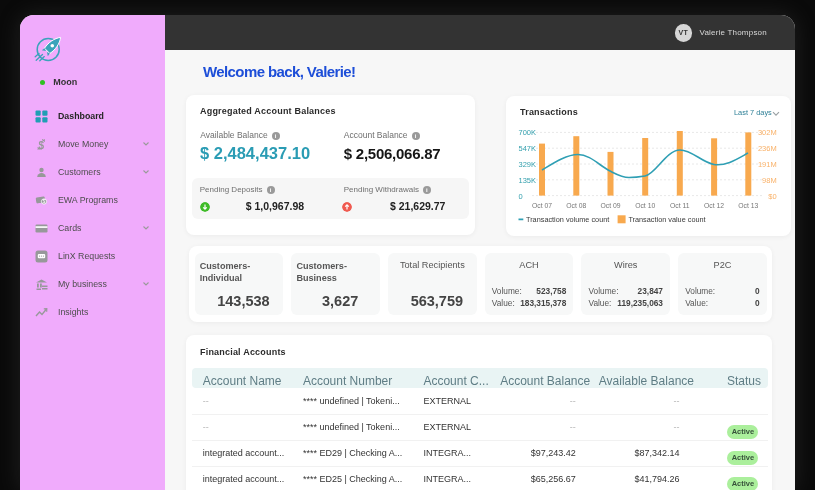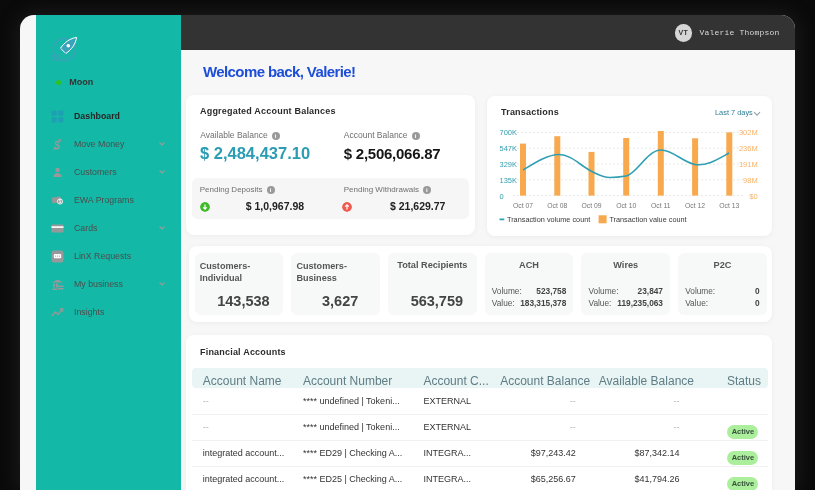--- a/index.html
+++ b/index.html
@@ -1,53 +1,53 @@
 <!DOCTYPE html>
 <html><head>
 <meta charset="utf-8">
 <style>
 * { margin:0; padding:0; box-sizing:border-box; }
 html,body { width:815px; height:490px; background:#0a0a0a; font-family:"Liberation Sans", sans-serif; overflow:hidden; }
 .stage { position:relative; width:815px; height:490px; }
 .app { position:absolute; left:20px; top:15px; width:775px; height:475px; background:#f7f7f7; border-radius:14px 14px 0 0; overflow:hidden; box-shadow:0 0 22px rgba(90,90,90,0.28); }
-.sidebar { position:absolute; left:16px; top:0; width:144.5px; height:100%; background:#14b8a6; }
+.sidebar { position:absolute; left:0; top:0; width:144.5px; height:100%; background:#f0abfc; }
 .header { position:absolute; left:144.5px; top:0; right:0; height:34.5px; background:#333333; }
 .avatar { position:absolute; left:510px; top:9px; width:17.6px; height:17.6px; border-radius:50%; background:#d6d6d6; color:#333; font-size:7px; font-weight:bold; text-align:center; line-height:17.6px; letter-spacing:0.3px; }
-.uname { position:absolute; left:535px; top:13px; font-size:8px; color:#d8d8d8; letter-spacing:0.2px;font-family:Liberation Mono, monospace; }
+.uname { position:absolute; left:535px; top:13px; font-size:8px; color:#d8d8d8; letter-spacing:0.2px; }
 
 .logo { position:absolute; left:13px; top:19px; }
 .moonrow { position:absolute; left:17px; top:60px; width:110px; }
 .gdot { position:absolute; left:2.5px; top:4.8px; width:5px; height:5px; border-radius:50%; background:#2fc022; }
 .moontxt { position:absolute; left:16.3px; top:1.5px; font-size:9px; font-weight:bold; color:#333; }
 .mi { position:absolute; left:0; width:144.5px; height:28px; }
 .mi .ic { position:absolute; left:15px; top:7.5px; width:13px; height:13px; }
 .mi .tx { position:absolute; left:38px; top:9px; font-size:8.8px; color:#4d4d4d; }
 .mi .tx.b { font-weight:bold; color:#262626; }
 .mi .ch { position:absolute; left:122px; top:10px; width:8px; height:8px; }
 
 .h1 { position:absolute; left:183px; top:48.2px; font-size:15px; font-weight:bold; color:#1d4ed8; letter-spacing:-0.6px; }
 .card { position:absolute; background:#fff; border-radius:8px; box-shadow:0 1px 5px rgba(0,0,0,0.05); }
 .c1 { left:166px; top:80px; width:288.5px; height:139.5px; }
-.c2 { left:467px; top:81px; width:285px; height:140px; }
+.c2 { left:486px; top:81px; width:285px; height:140px; }
 .statsrow { left:168.8px; top:230.9px; width:583.3px; height:75.8px; }
 .fincard { left:166px; top:319.7px; width:586px; height:171px; }
 
 .c1 .title, .c2 .title, .fincard .title { position:absolute; left:14px; top:11px; font-size:9px; font-weight:bold; color:#2b2b2b; letter-spacing:0.2px; }
 .lbl { position:absolute; font-size:8.5px; color:#6f6f6f; }
 .info { display:inline-block; width:8px; height:8px; border-radius:50%; background:#9a9a9a; color:#fff; font-size:6px; font-weight:bold; text-align:center; line-height:8px; vertical-align:0px; margin-left:4px; }
 .bigteal { position:absolute; left:14px; top:49.2px; font-size:16.5px; font-weight:bold; color:#2a9cb4; }
 .bigdark { position:absolute; left:157.8px; top:50px; font-size:15px; font-weight:bold; color:#161616; letter-spacing:-0.25px; }
 .pendbox { position:absolute; left:6.4px; top:83.3px; width:277px; height:40.8px; background:#f6f6f6; border-radius:6px; }
 .pendbox .lbl { font-size:8px; }
 .pcirc { position:absolute; width:10px; height:10px; border-radius:50%; }
 .pval { position:absolute; font-size:10.5px; font-weight:bold; color:#222;padding-left:32px; }
 
 .scard { position:absolute; top:7.5px; width:88.5px; height:62px; background:#f7f8f8; border-radius:6px; }
 .scard .slbl { position:absolute; left:5px; top:6.5px; font-size:9.1px; font-weight:bold; color:#555; line-height:12.5px; }
-.scard .slblc { position:absolute; left:0; right:0; top:6.5px; font-size:9.2px; font-weight:bold; color:#555; text-align:center; }
+.scard .slblc { position:absolute; left:0; right:0; top:6.5px; font-size:9.2px; font-weight:normal; color:#555; text-align:center; }
 .scard .sval { position:absolute; left:9px; right:0; bottom:6.5px; font-size:14.5px; font-weight:bold; color:#444; text-align:center; }
 .scard .vrow { position:absolute; left:7px; right:7px; font-size:8.3px; color:#555; }
 .scard .vrow .vv { float:right; color:#444;font-weight:bold; }
 
 .thead { position:absolute; left:6px; top:33.3px; width:575.9px; height:20.3px; background:#e9f4f4; border-radius:4px; }
 .th { position:absolute; top:6px; font-size:12px; color:#5f7d85; white-space:nowrap; }
 .th.c { transform:translateX(-50%); }
 .trow { position:absolute; left:6px; width:575.9px; height:26px; }
 .td { position:absolute; top:7.8px; font-size:9px; color:#333; white-space:nowrap; }
 .td.gray { color:#b5b5b5; }

